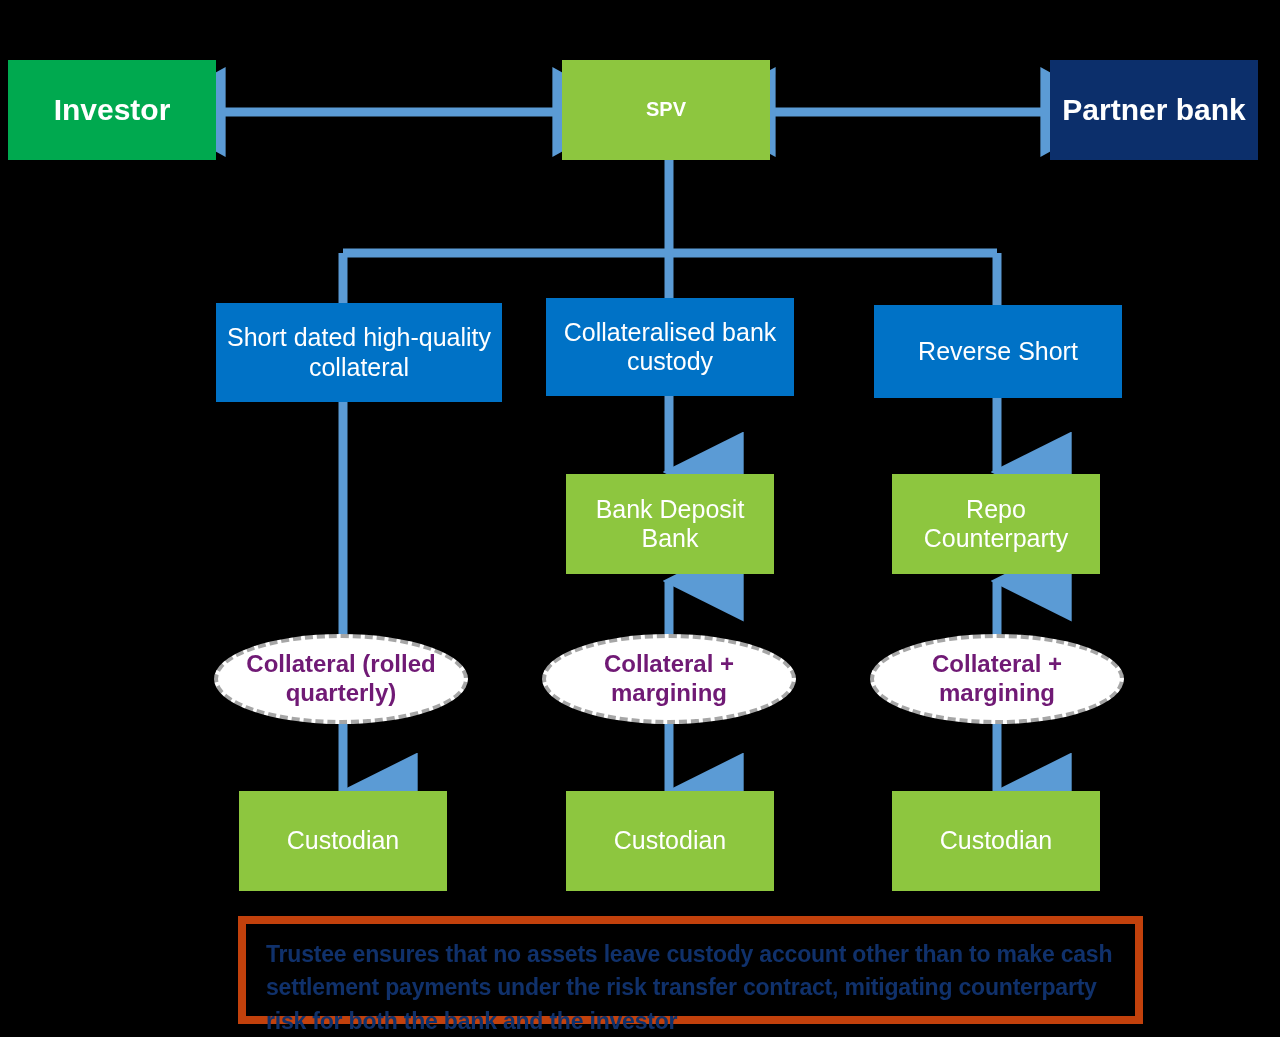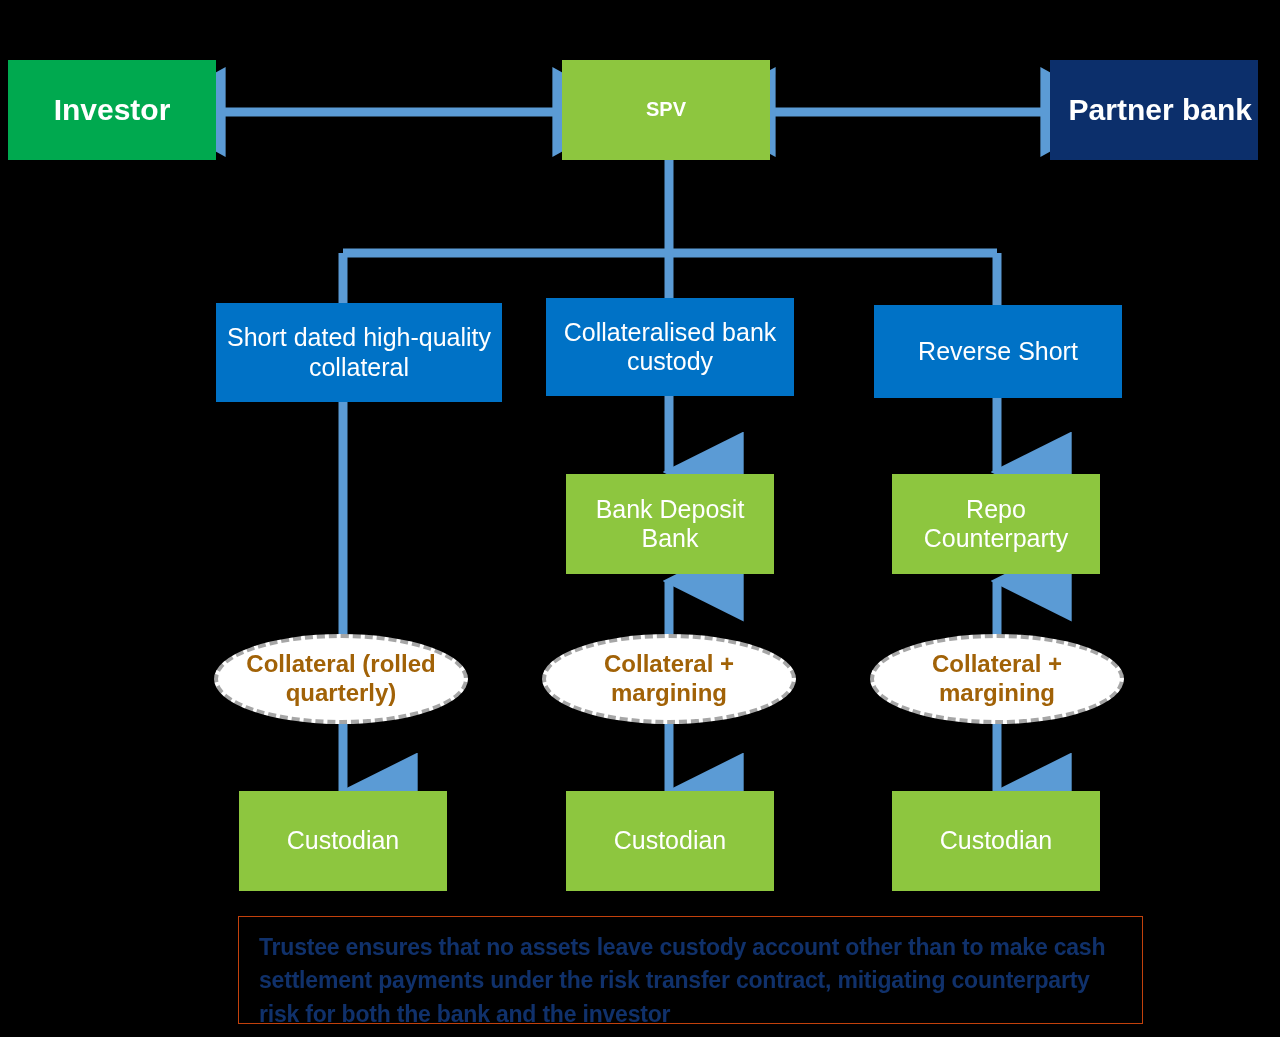--- a/index.html
+++ b/index.html
@@ -48,21 +48,20 @@
   }
   .node-spv {
     background: #8DC63F;
     font-weight: bold;
     font-size: 20px;
   }
   .node-partner {
     background: #0C2F6B;
     font-weight: bold;
     font-size: 30px;
-    text-align: right;
   }
   
   .node-blue {
     background: #0072C6;
     font-size: 25px;
     font-weight: normal;
   }
   
   .node-green {
     background: #8DC63F;
@@ -73,33 +72,33 @@
   .ellipse {
     position: absolute;
     display: flex;
     align-items: center;
     justify-content: center;
     text-align: center;
     box-sizing: border-box;
     background: #FFFFFF;
     border: 4px dashed #A6A6A6;
     border-radius: 50%;
-    color: #a16207;
+    color: #701a75;
     font-weight: bold;
     font-size: 24px;
     line-height: 1.2;
     z-index: 3;
   }
   .ellipse .label { display: block; width: 100%; padding: 0 10px; }
 
   
   .footer-note {
     position: absolute;
     box-sizing: border-box;
-    border: 1px solid #c2410c;
+    border: 8px solid #c2410c;
     background: #000000;
     color: #10316B;
     font-weight: bold;
     font-size: 23px;
     line-height: 1.45;
     letter-spacing: -0.2px;
     padding: 14px 18px 10px 20px;
     z-index: 3;
     font-stretch: condensed;
   }

